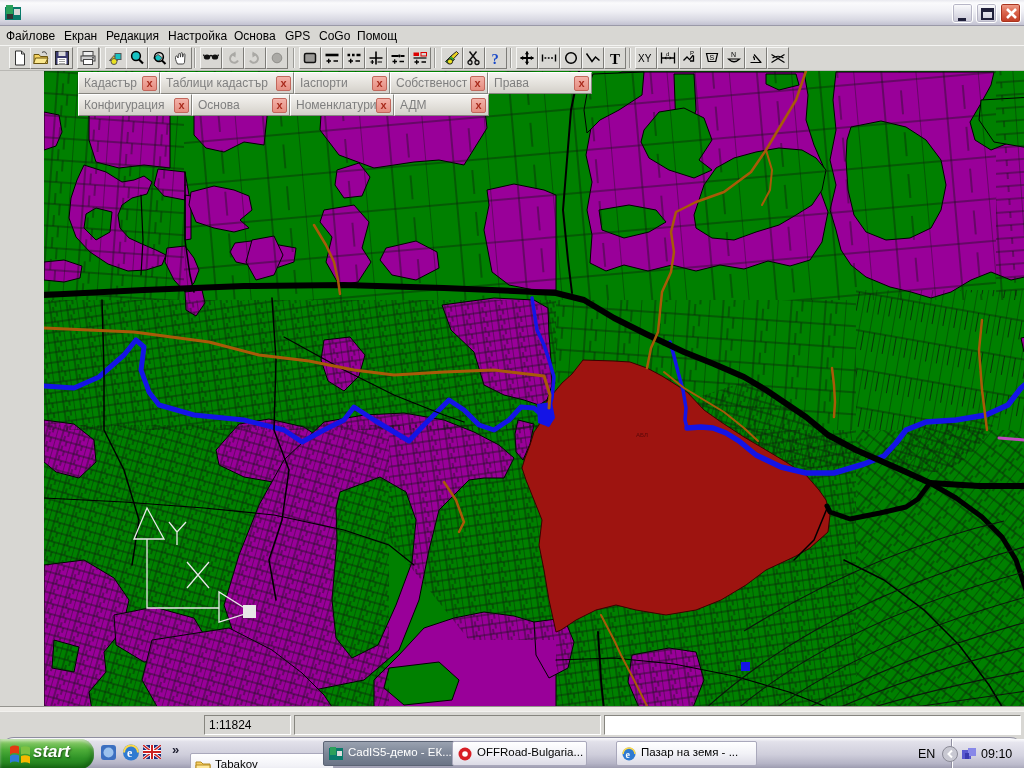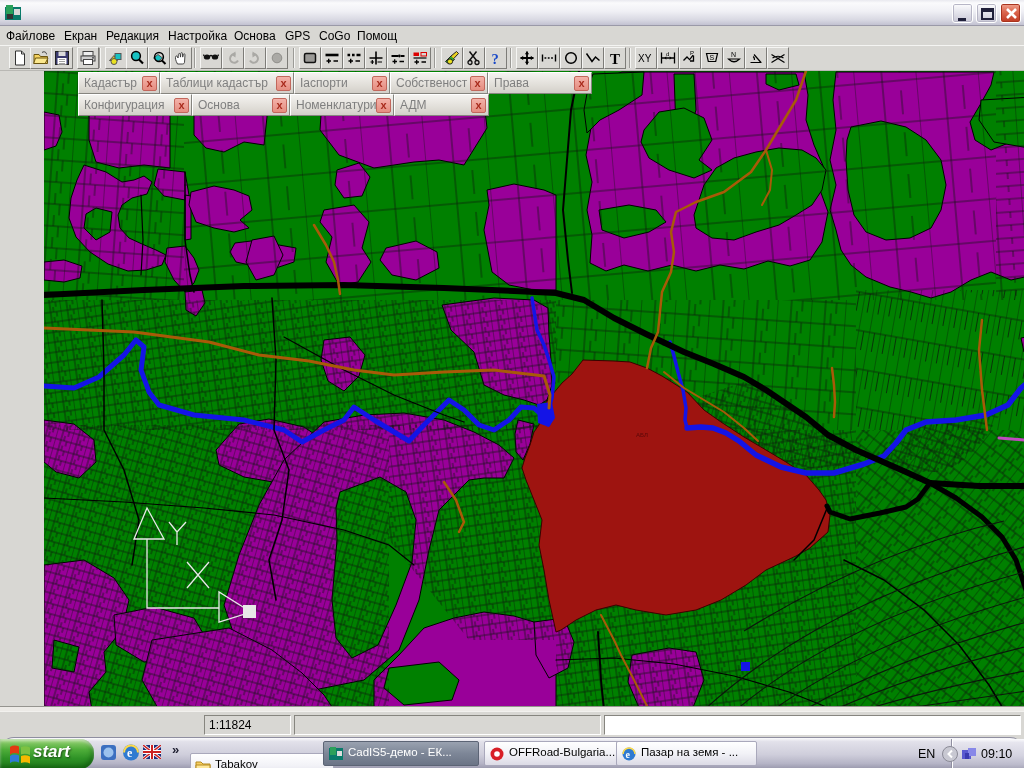--- a/index.html
+++ b/index.html
@@ -528,21 +528,21 @@
           <path d="M1 7 h14 v7 h-14 z" fill="#fde79a" stroke="#b58a1e" stroke-width="1"></path>
         </svg>
       Tabakov</div>
     <div class="task active" style="left:323px; width:156px;">
       <svg class="ticon" viewBox="0 0 16 16">
           <rect x="1" y="2" width="14" height="12" fill="#0a7a6a"></rect>
           <rect x="2" y="1" width="6" height="8" fill="#2ba05a"></rect>
           <rect x="9" y="5" width="5" height="5" fill="#ddd"></rect>
         </svg>
       CadIS5-демо - ЕК...</div>
-    <div class="task" style="left:484px; width:135px;">
+    <div class="task" style="left:452px; width:135px;">
       <svg class="ticon" viewBox="0 0 16 16">
           <circle cx="8" cy="8" r="6.5" fill="#d81f26"></circle>
           <circle cx="8" cy="8" r="2.8" fill="#fff"></circle>
         </svg>
       OFFRoad-Bulgaria...</div>
     <div class="task" style="left:616px; width:141px;">
       <svg class="ticon" viewBox="0 0 16 16">
           <circle cx="8" cy="8" r="6.5" fill="#2f7ad0"></circle>
           <path d="M2 8 a6 6 0 0 1 12 0" fill="none" stroke="#fdd94a" stroke-width="1.6"></path>
           <text x="4.5" y="12" font-size="10" font-weight="bold" fill="#fff" font-family="Liberation Serif">e</text>

